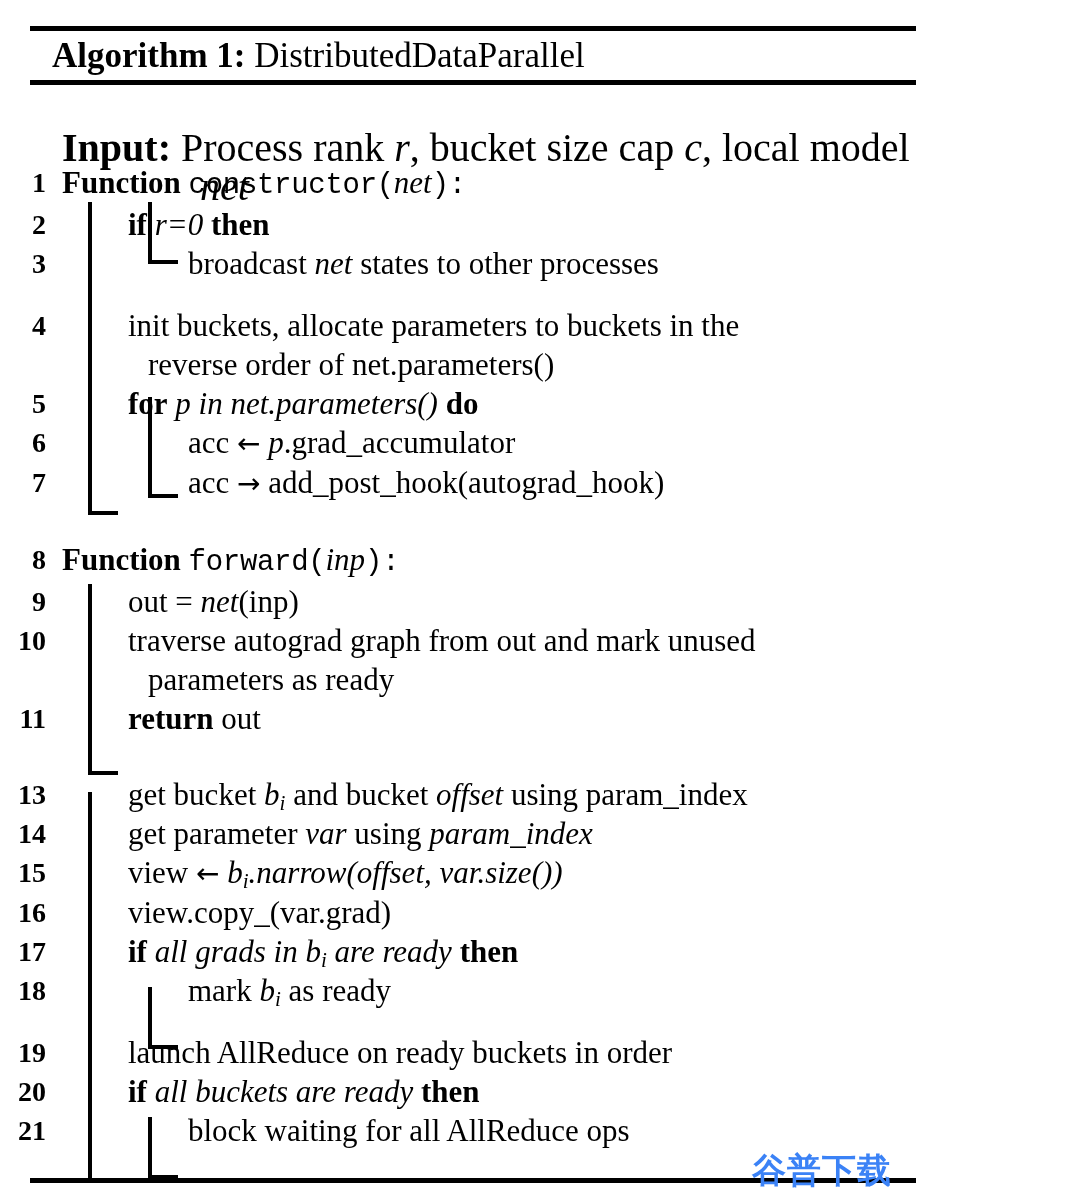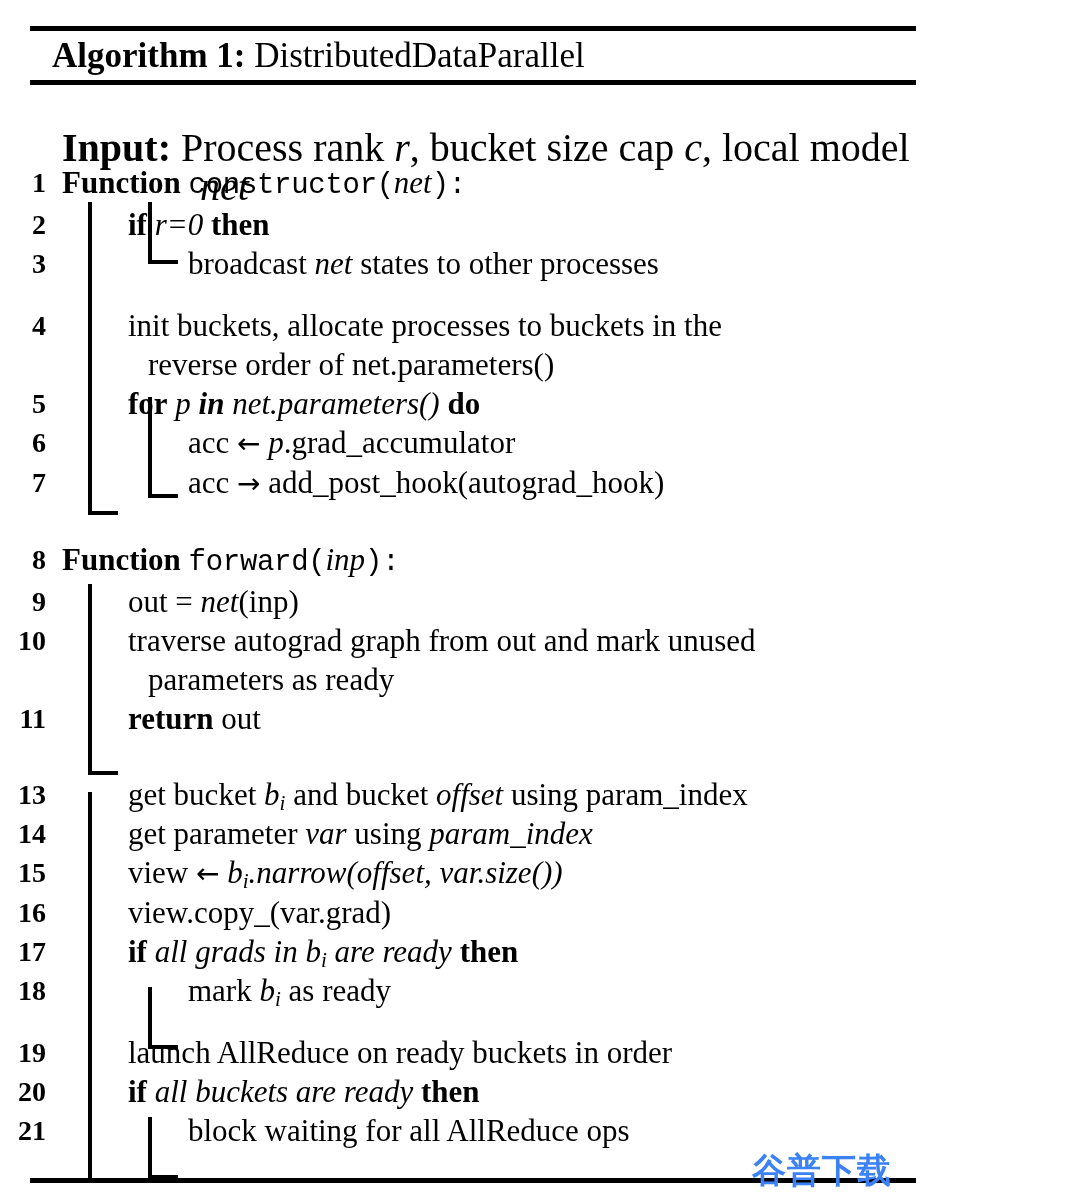--- a/index.html
+++ b/index.html
@@ -100,21 +100,21 @@
   }
 
   
   .kw   { font-weight: bold; margin-top: 48px; }
   .mono {
     font-family: "Liberation Mono", "DejaVu Sans Mono", monospace;
     font-size: 29px;
     letter-spacing: -0.3px;
   }
   .it   { font-style: italic; }
-  .itb  { font-style: italic; font-weight: bold; margin-top: 31px; }
+  .itb  { font-style: italic; font-weight: normal; margin-top: 31px; }
   sub {
     font-style: italic;
     font-size: 0.68em;
     vertical-align: -0.22em;
     line-height: 0;
   }
   .arrow { font-family: "DejaVu Sans", sans-serif; font-size: 28px; }
 
   
   .vrule {
@@ -194,21 +194,21 @@
 
     <div class="row">
       <span class="lineno">3</span>
       <div class="content d2"><span>broadcast </span><span class="it">net</span><span> states to other processes</span></div>
     </div>
 
     <div style="height:23px;"></div>
 
     <div class="row">
       <span class="lineno">4</span>
-      <div class="content d1"><span>init buckets, allocate processes to buckets in the</span><span class="cont">reverse order of net.parameters()</span></div>
+      <div class="content d1"><span>init buckets, allocate parameters to buckets in the</span><span class="cont">reverse order of net.parameters()</span></div>
     </div>
 
     <div class="row">
       <span class="lineno">5</span>
       <div class="content d1"><span class="kw">for</span> <span class="it">p</span> <span class="itb">in</span> <span class="it">net.parameters()</span> <span class="kw">do</span></div>
     </div>
 
     <div class="row">
       <span class="lineno">6</span>
       <div class="content d2"><span>acc </span><span class="arrow">←</span> <span class="it">p</span><span>.grad_accumulator</span></div>

